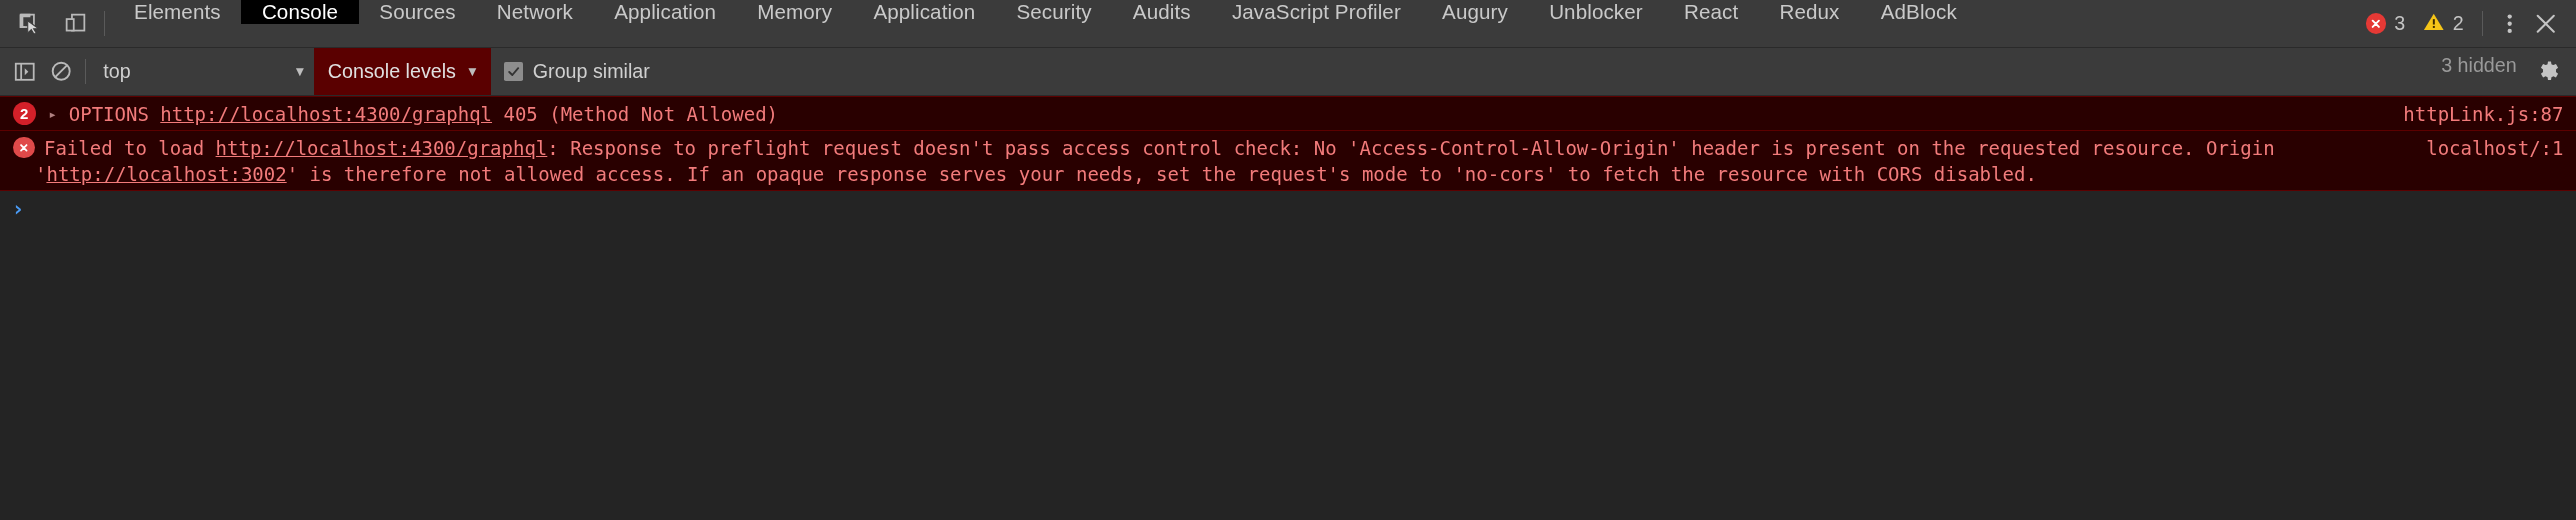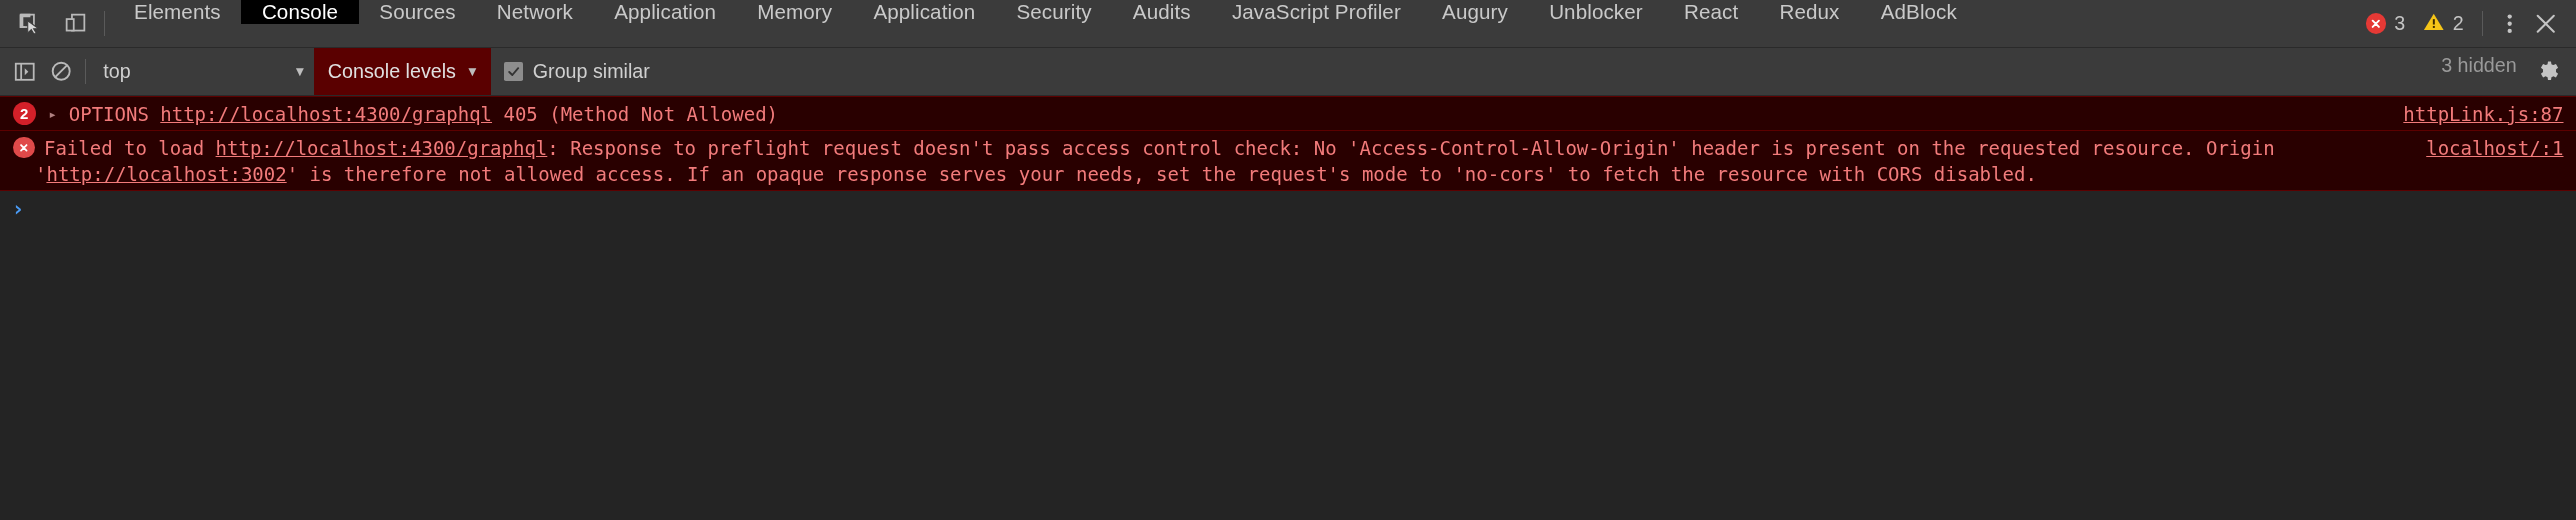--- a/index.html
+++ b/index.html
@@ -287,21 +287,20 @@
   }
   .msg-text .plain { color: #f27b7b; }
   .link {
     color: #f27b7b;
     text-decoration: underline;
     cursor: pointer;
   }
   .src-link {
     flex: 0 0 auto;
     color: #f27b7b;
-    text-decoration: underline;
     cursor: pointer;
     font-family: "DejaVu Sans Mono", monospace;
     font-size: 19px;
     padding-left: 21.5px;
     white-space: nowrap;
     align-self: flex-start;
   }
   .msg-two-col { display: flex; width: 100%; align-items: flex-start; }
   .msg-body-col { flex: 1 1 auto; min-width: 0; }
 

